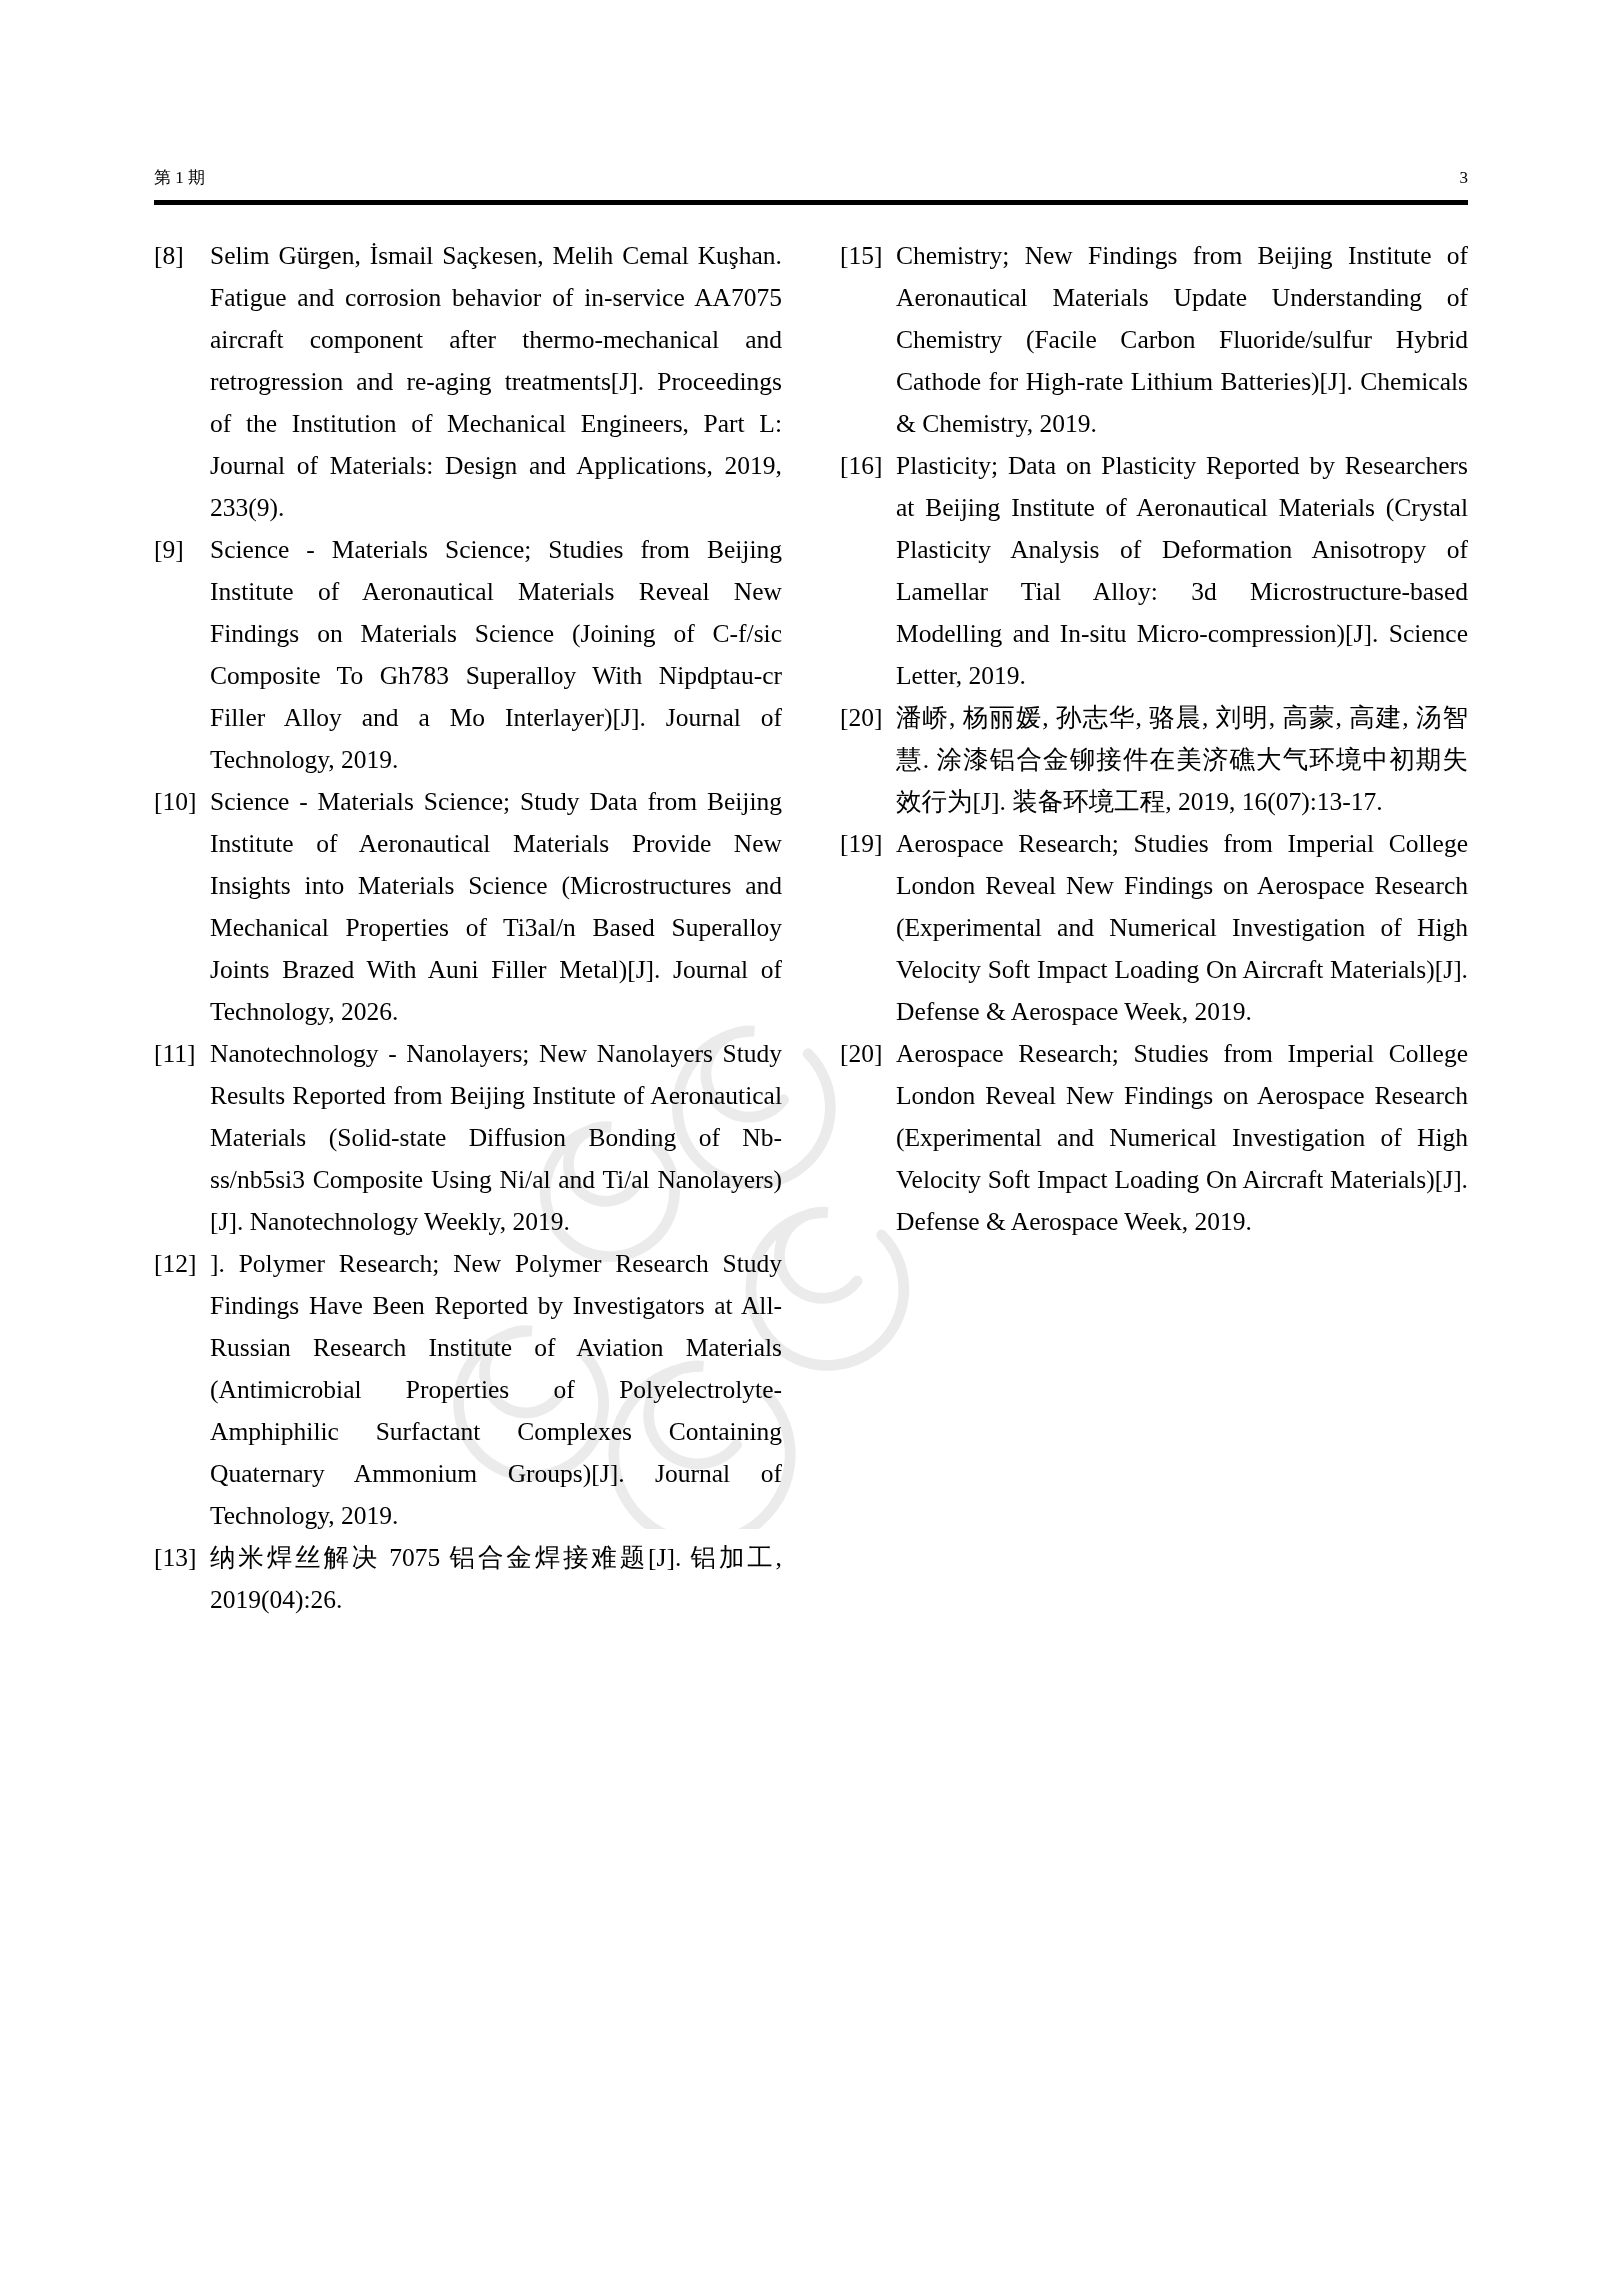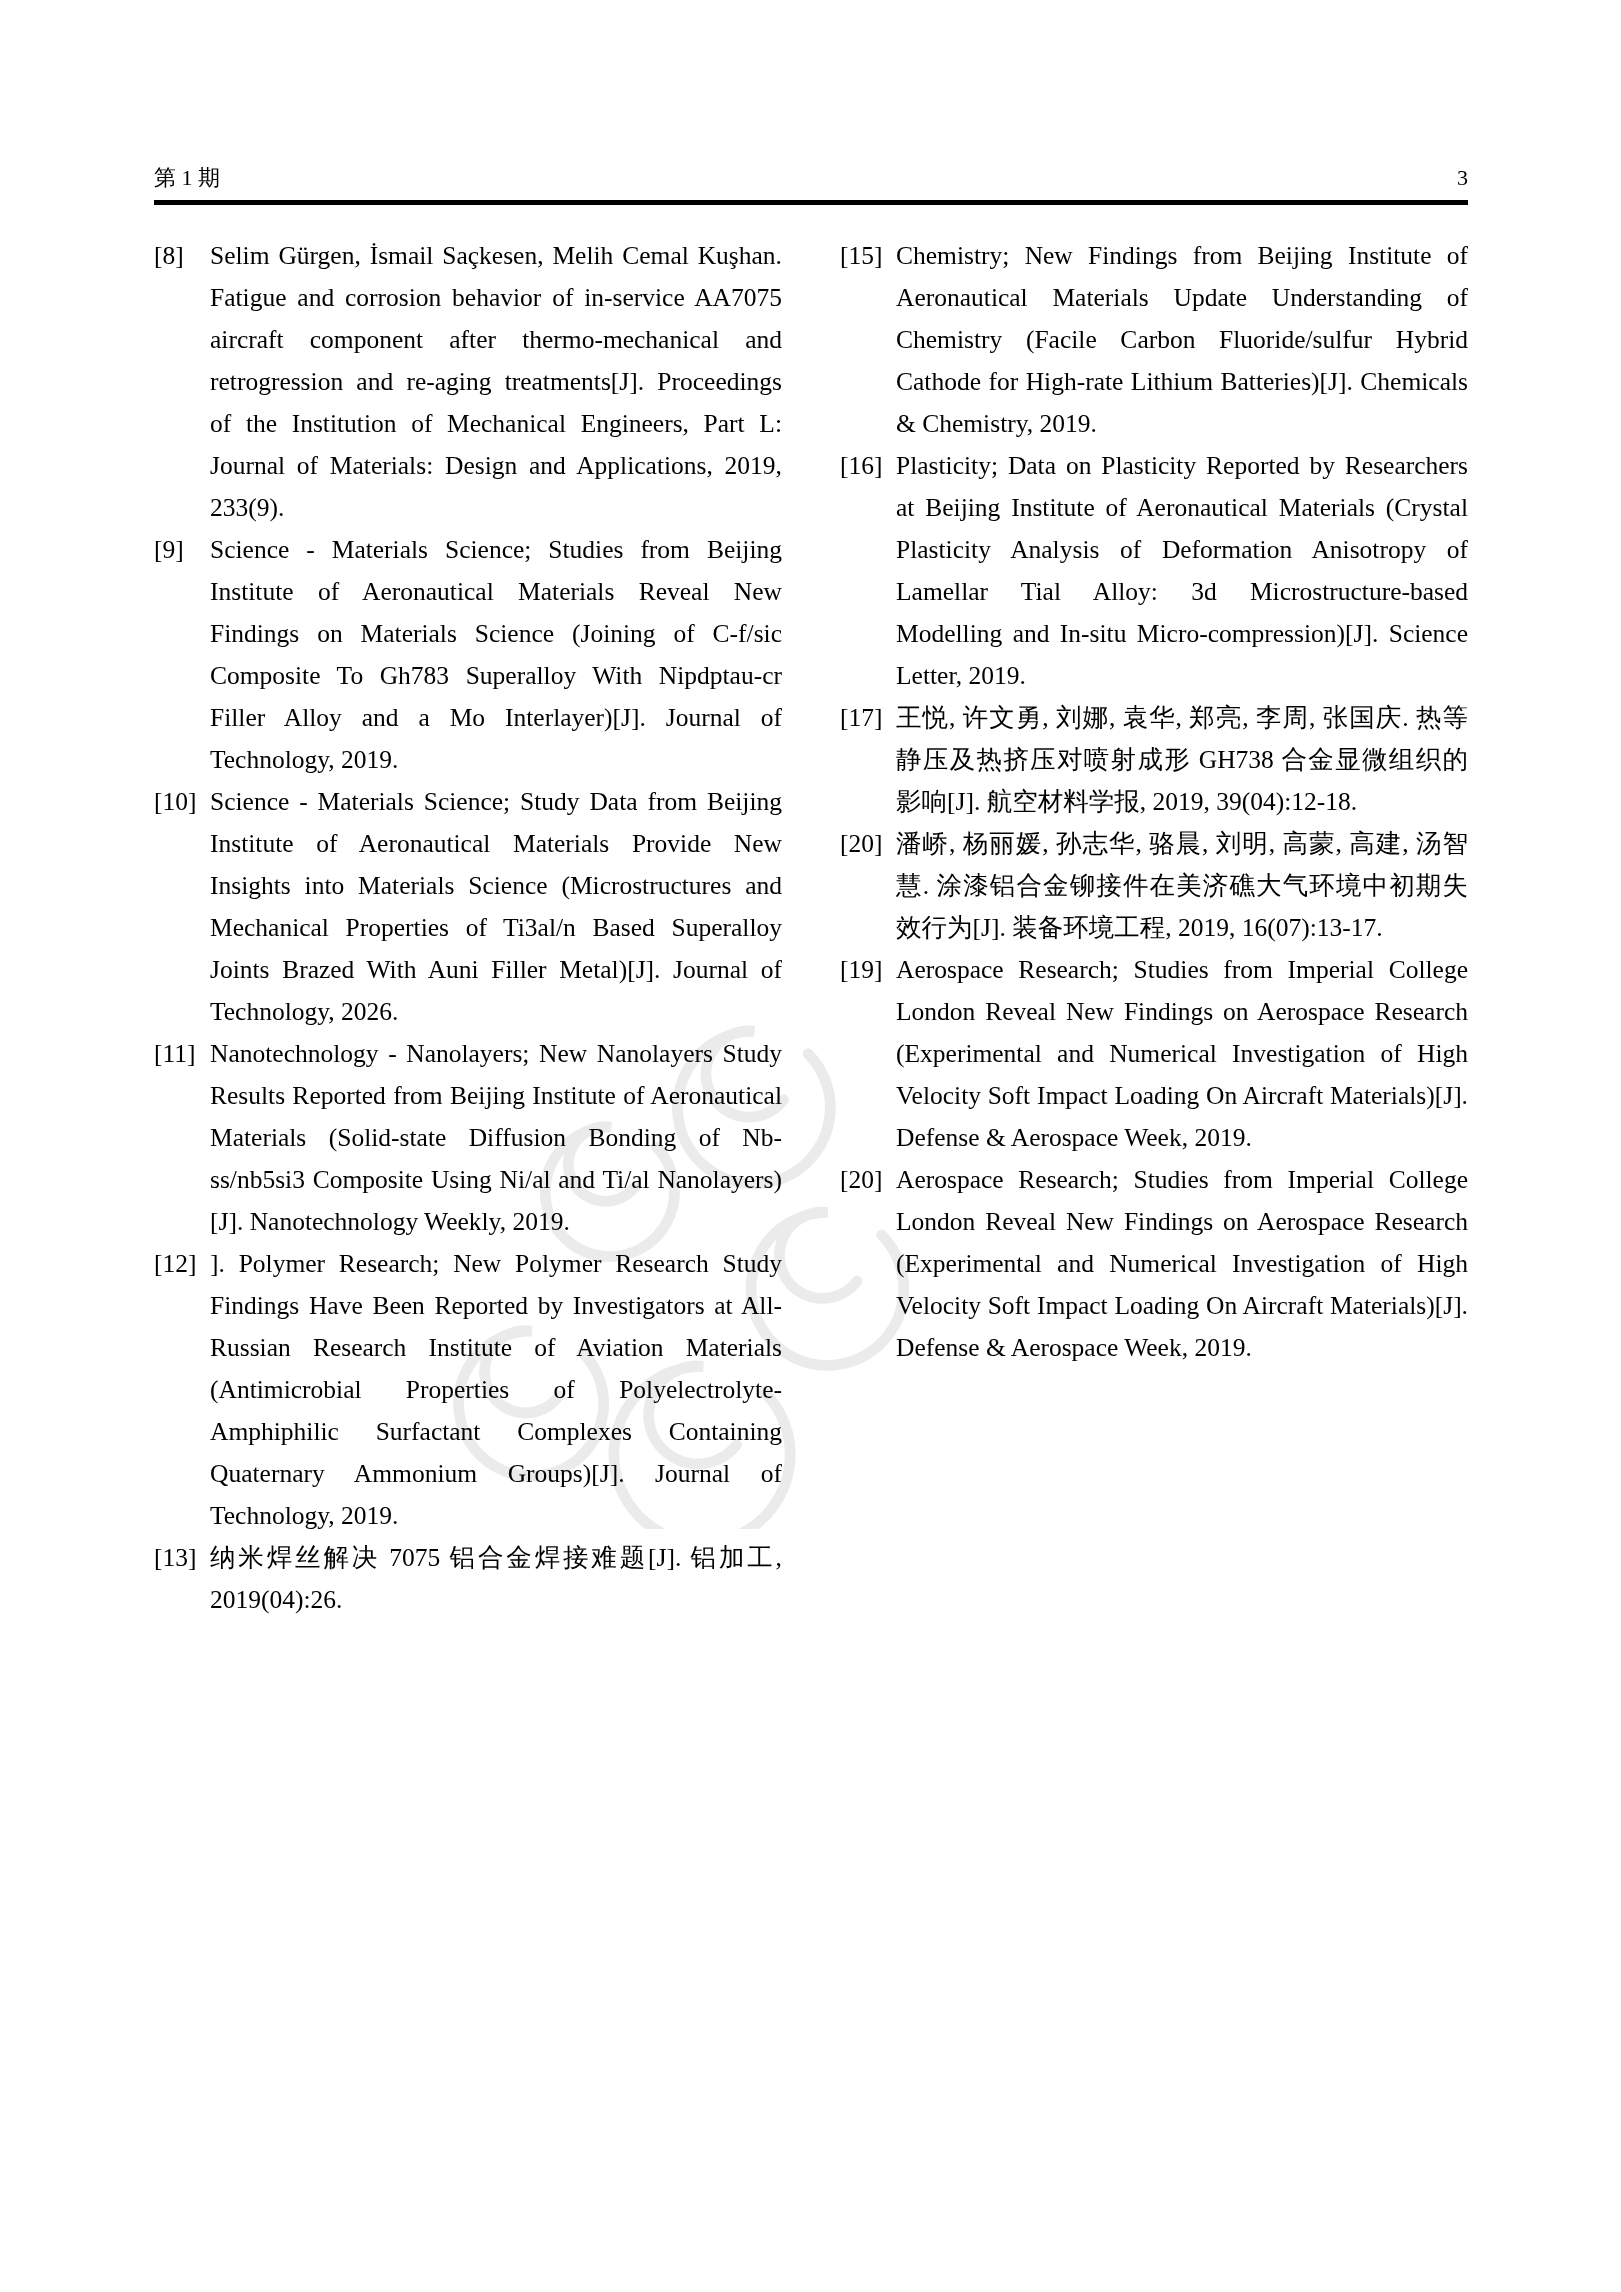--- a/index.html
+++ b/index.html
@@ -9,21 +9,21 @@
     position:relative;
     font-family:"Liberation Serif","DejaVu Serif",serif;
     color:#000;
     overflow:hidden;
   }
 
   
   .page-header {
     position:absolute; left:154px; top:163px; width:1314px;
     display:flex; justify-content:space-between; align-items:flex-end;
-    font-size:22px; line-height:29px;
+    font-size:17px; line-height:29px;
   }
   .header-rule {
     position:absolute; left:154px; top:200px;
     width:1314px; height:4.9px; background:#000;
   }
 
   
   .col {
     position:absolute; top:235px; width:628px;
     font-size:25.5px; line-height:42px;
@@ -92,24 +92,20 @@
   <div class="col col-right">
     <div class="ref">
       <span class="ref-num">[15]</span>
       <div class="ref-text">Chemistry; New Findings from Beijing Institute of Aeronautical Materials Update Understanding of Chemistry (Facile Carbon Fluoride/sulfur Hybrid Cathode for High-rate Lithium Batteries)[J]. Chemicals &amp; Chemistry, 2019.</div>
     </div>
     <div class="ref">
       <span class="ref-num">[16]</span>
       <div class="ref-text">Plasticity; Data on Plasticity Reported by Researchers at Beijing Institute of Aeronautical Materials (Crystal Plasticity Analysis of Deformation Anisotropy of Lamellar Tial Alloy: 3d Microstructure-based Modelling and In-situ Micro-compression)[J]. Science Letter, 2019.</div>
     </div>
     <div class="ref">
-      <span class="ref-num">[17]</span>
-      <div class="ref-text">王悦, 许文勇, 刘娜, 袁华, 郑亮, 李周, 张国庆. 热等静压及热挤压对喷射成形 GH738 合金显微组织的影响[J]. 航空材料学报, 2019, 39(04):12-18.</div>
-    </div>
-    <div class="ref">
       <span class="ref-num">[20]</span>
       <div class="ref-text">潘峤, 杨丽媛, 孙志华, 骆晨, 刘明, 高蒙, 高建, 汤智慧. 涂漆铝合金铆接件在美济礁大气环境中初期失效行为[J]. 装备环境工程, 2019, 16(07):13-17.</div>
     </div>
     <div class="ref">
       <span class="ref-num">[19]</span>
       <div class="ref-text">Aerospace Research; Studies from Imperial College London Reveal New Findings on Aerospace Research (Experimental and Numerical Investigation of High Velocity Soft Impact Loading On Aircraft Materials)[J]. Defense &amp; Aerospace Week, 2019.</div>
     </div>
     <div class="ref">
       <span class="ref-num">[20]</span>
       <div class="ref-text">Aerospace Research; Studies from Imperial College London Reveal New Findings on Aerospace Research (Experimental and Numerical Investigation of High Velocity Soft Impact Loading On Aircraft Materials)[J]. Defense &amp; Aerospace Week, 2019.</div>

